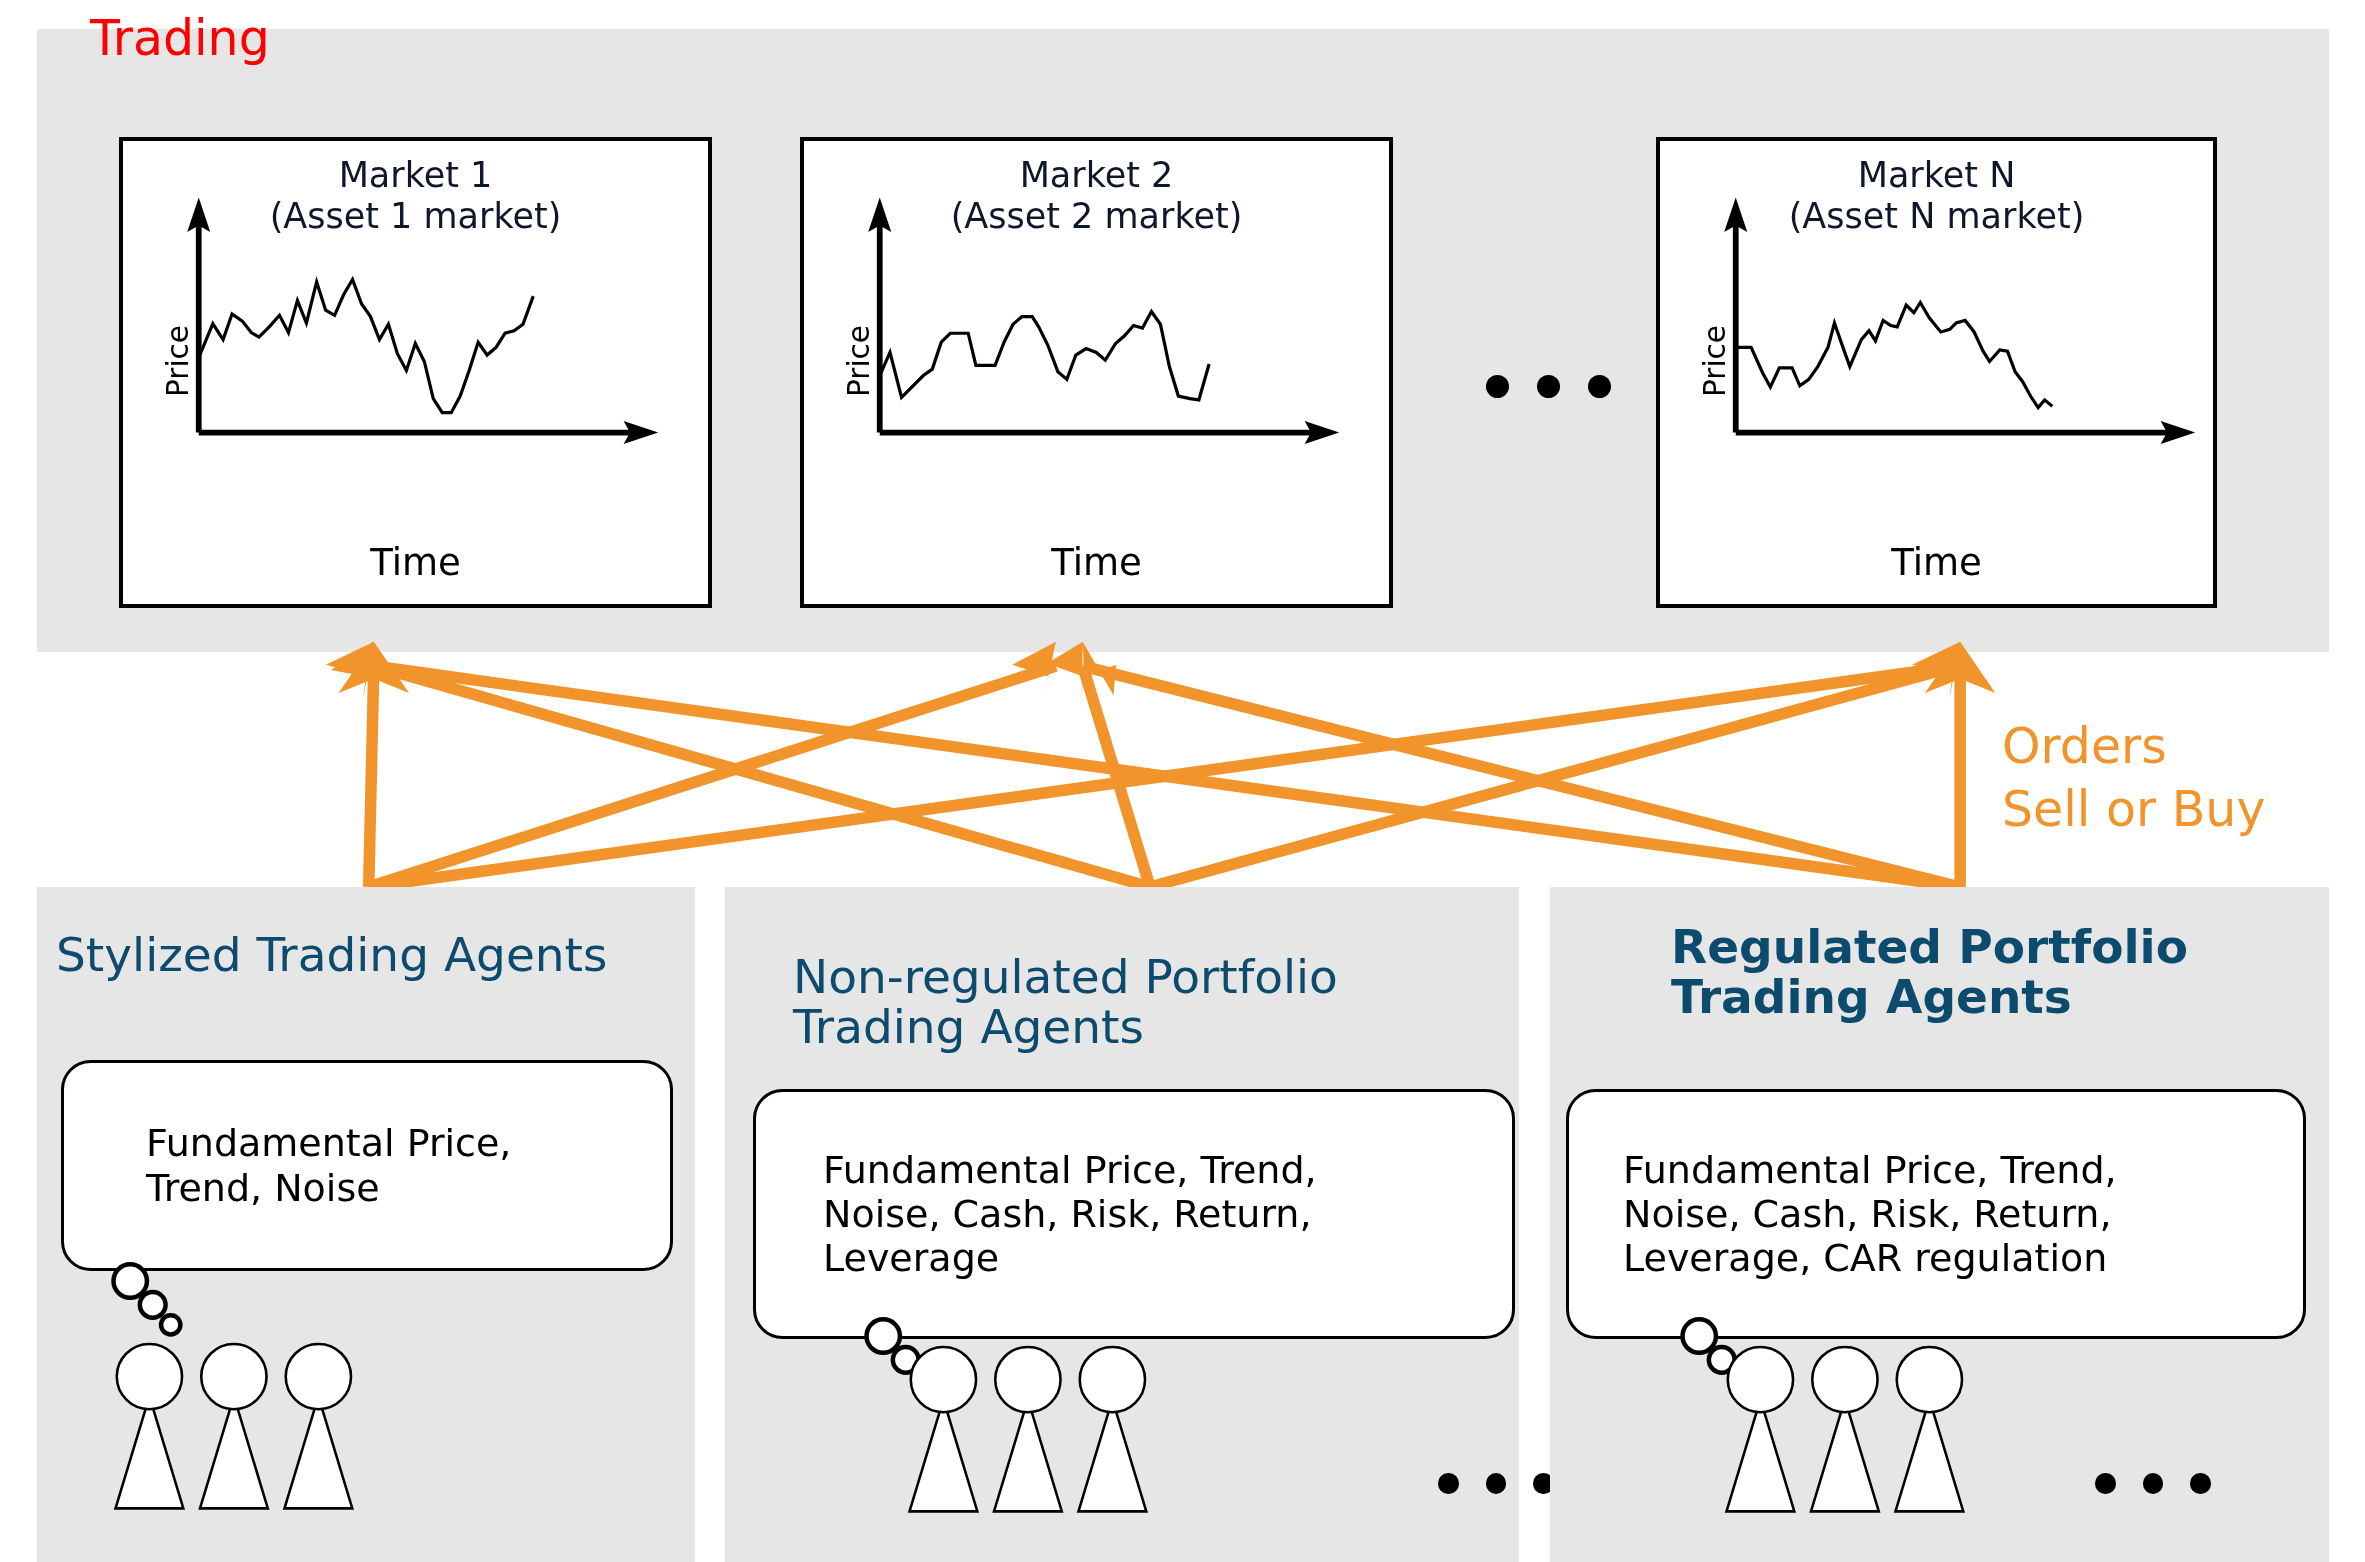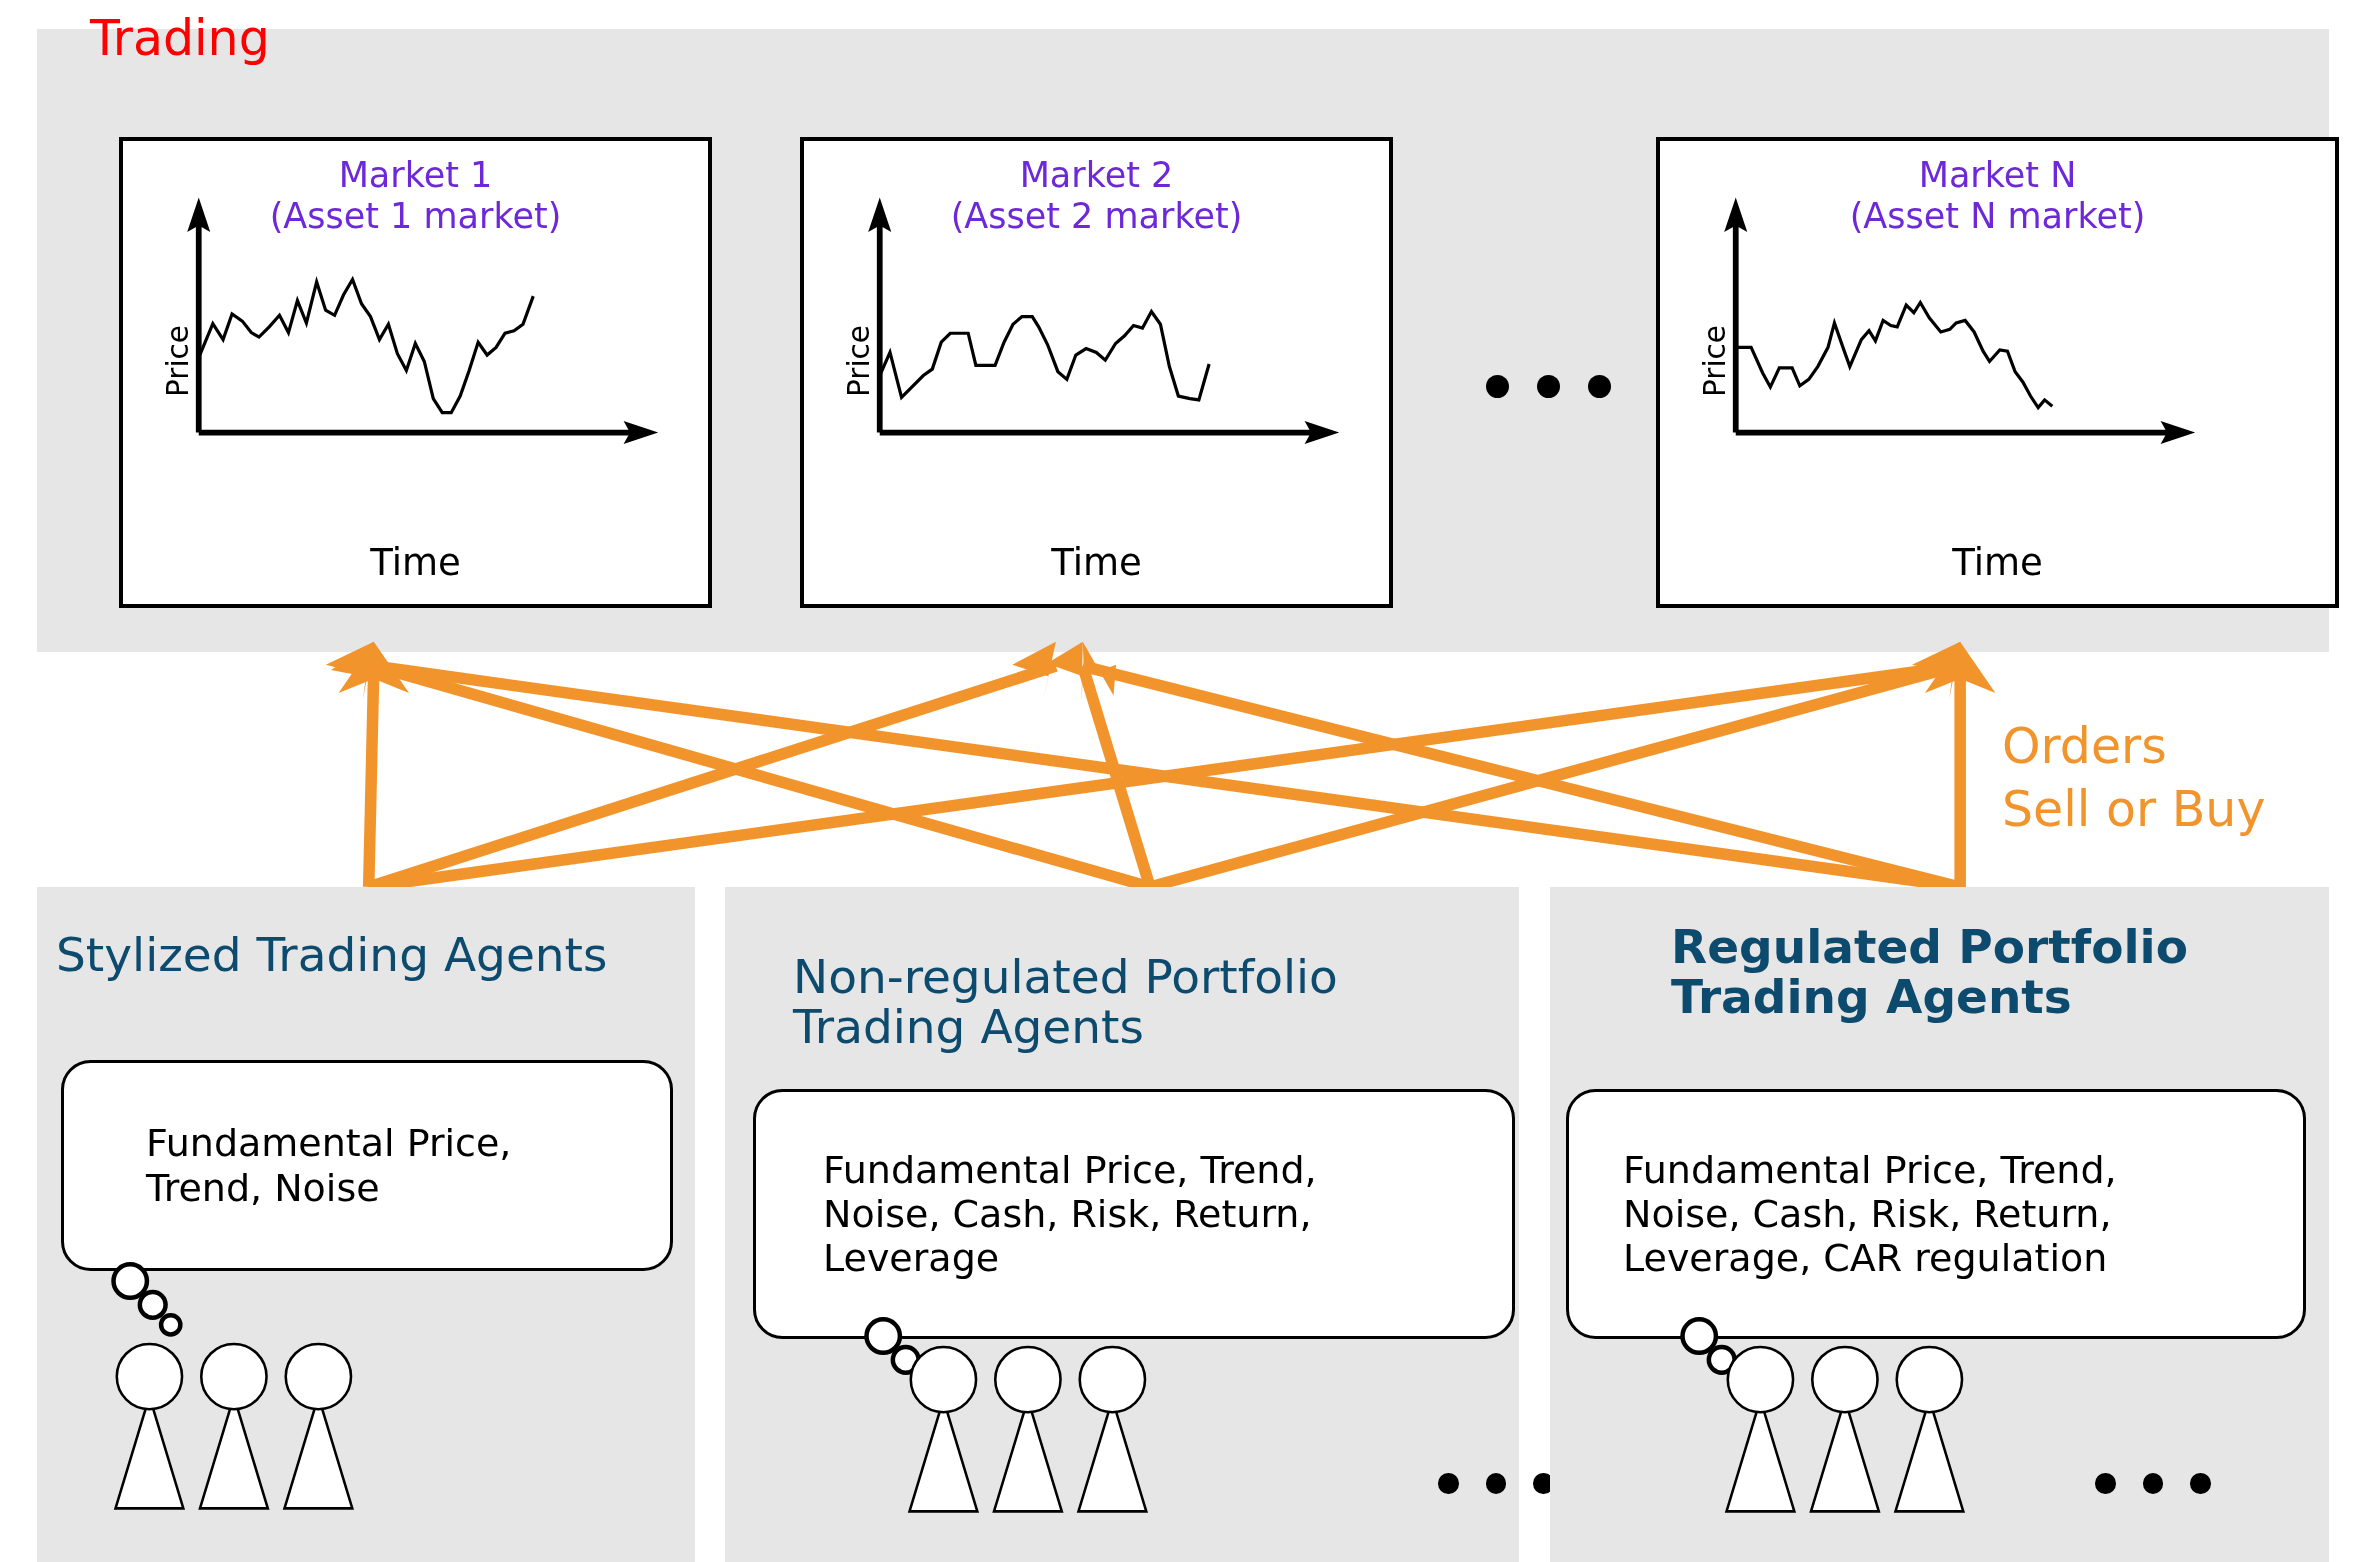--- a/index.html
+++ b/index.html
@@ -1,20 +1,20 @@
 <!DOCTYPE html>
 <html style="font-size:10.2px"><head>
 <meta charset="utf-8">
 <style>
   html,body{margin:0;padding:0;background:#ffffff;}
   body{width:2366px;height:1562px;position:relative;overflow:hidden;
        font-family:"DejaVu Sans","Liberation Sans",sans-serif;}
   .panel{position:absolute;background:#e6e6e6;}
   .mkt-box{position:absolute;background:#ffffff;border:4.5px solid #000000;box-sizing:border-box;}
-  .mkt-title{position:absolute;left:0;right:0;text-align:center;color:#6d28d9;
+  .mkt-title{position:absolute;left:0;right:0;text-align:center;color:#0f172a;
              font-size:35px;line-height:1.18;font-weight:400;}
   .axis-label-y{position:absolute;transform:rotate(-90deg);transform-origin:left top;
                 font-size:29.5px;color:#000;white-space:nowrap;}
   .axis-label-x{position:absolute;font-size:37px;color:#000;text-align:center;}
   .markets-heading{position:absolute;color:#ff0000;font-size:49px;line-height:1;}
   .group-title{position:absolute;color:#0c4a6e;font-size:47px;line-height:1.07;white-space:pre-line;}
   .bubble{position:absolute;background:#ffffff;border:3.8px solid #000000;border-radius:29.5px;
           box-sizing:border-box;display:flex;align-items:center;}
   .bubble-text{font-size:38px;line-height:1.16;color:#000;white-space:pre-line;}
   .ellipsis{position:absolute;display:flex;gap:19px;align-items:center;}
@@ -65,21 +65,21 @@
     <polyline fill="none" stroke="#000" stroke-width="5" points="118,366 134,330 152,400 168,384 186,366 200,356 214,314 228,300 256,300 268,350 298,350 312,314 326,286 340,274 356,274 366,290 380,318 396,360 410,372 424,334 440,324 456,330 470,342 486,316 500,304 514,288 528,292 542,266 556,286 570,352 584,398 602,402 616,404 632,348"></polyline>
   </svg>
 </div>
 
 <div class="ellipsis" style="left:1486px;top:375px;gap:28px;">
   <span style="width:23px;height:23px;"></span>
   <span style="width:23px;height:23px;"></span>
   <span style="width:23px;height:23px;"></span>
 </div>
 
-<div class="mkt-box" style="left:1656px;top:137px;width:683px;height:471px;">
+<div class="mkt-box" style="left:1656px;top:137px;width:561px;height:471px;">
   <div class="mkt-title" style="top:14px;">
     <div>Market N</div>
     <div>(Asset N market)</div>
   </div>
   <div class="axis-label-y" style="left:38px;top:256px;">Price</div>
   <div class="axis-label-x" style="left:0;right:0;top:400px;">Time</div>
   <svg width="593" height="471" viewBox="0 0 925 735">
     <line x1="118" y1="455" x2="118" y2="118" stroke="#000" stroke-width="9"></line>
     <polygon points="118,88 100,142 118,132 136,142" fill="#000"></polygon>
     <line x1="118" y1="455" x2="805" y2="455" stroke="#000" stroke-width="9"></line>

